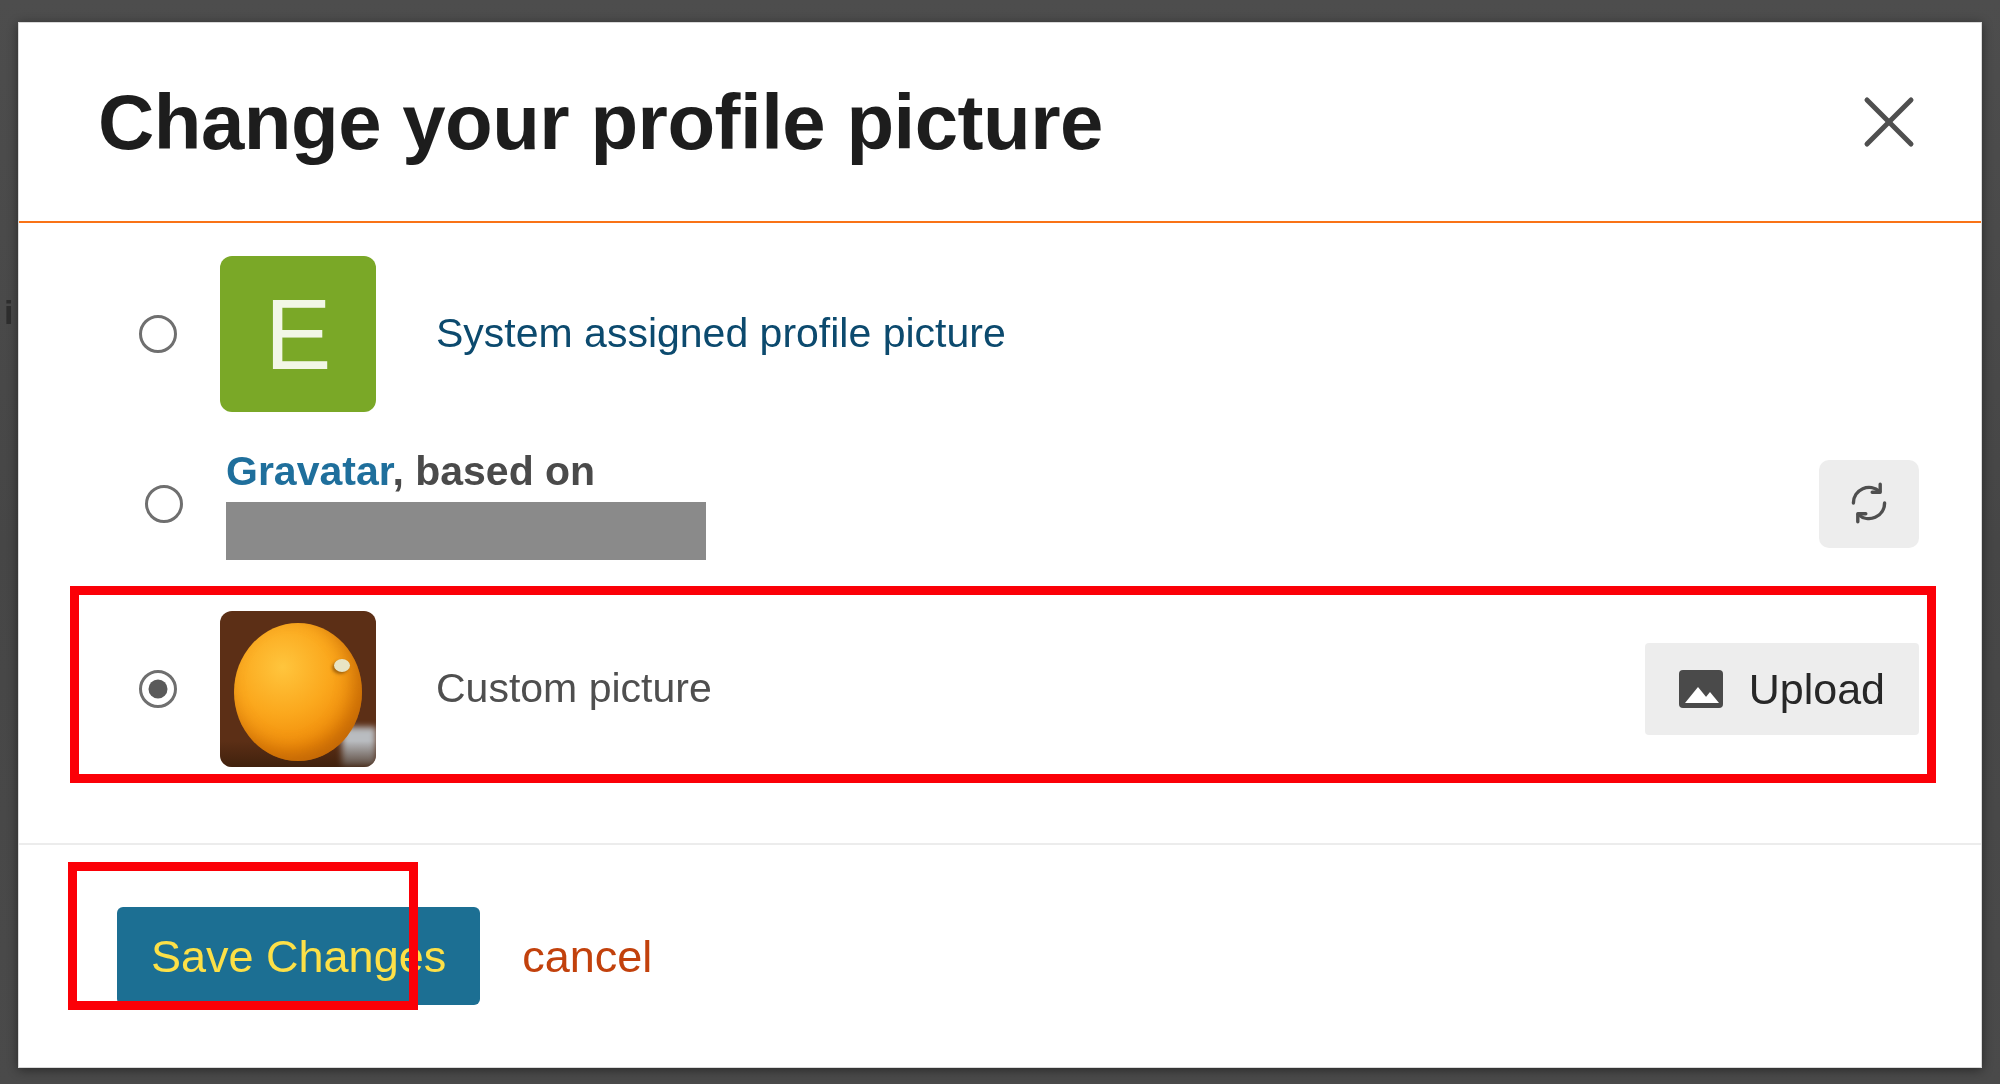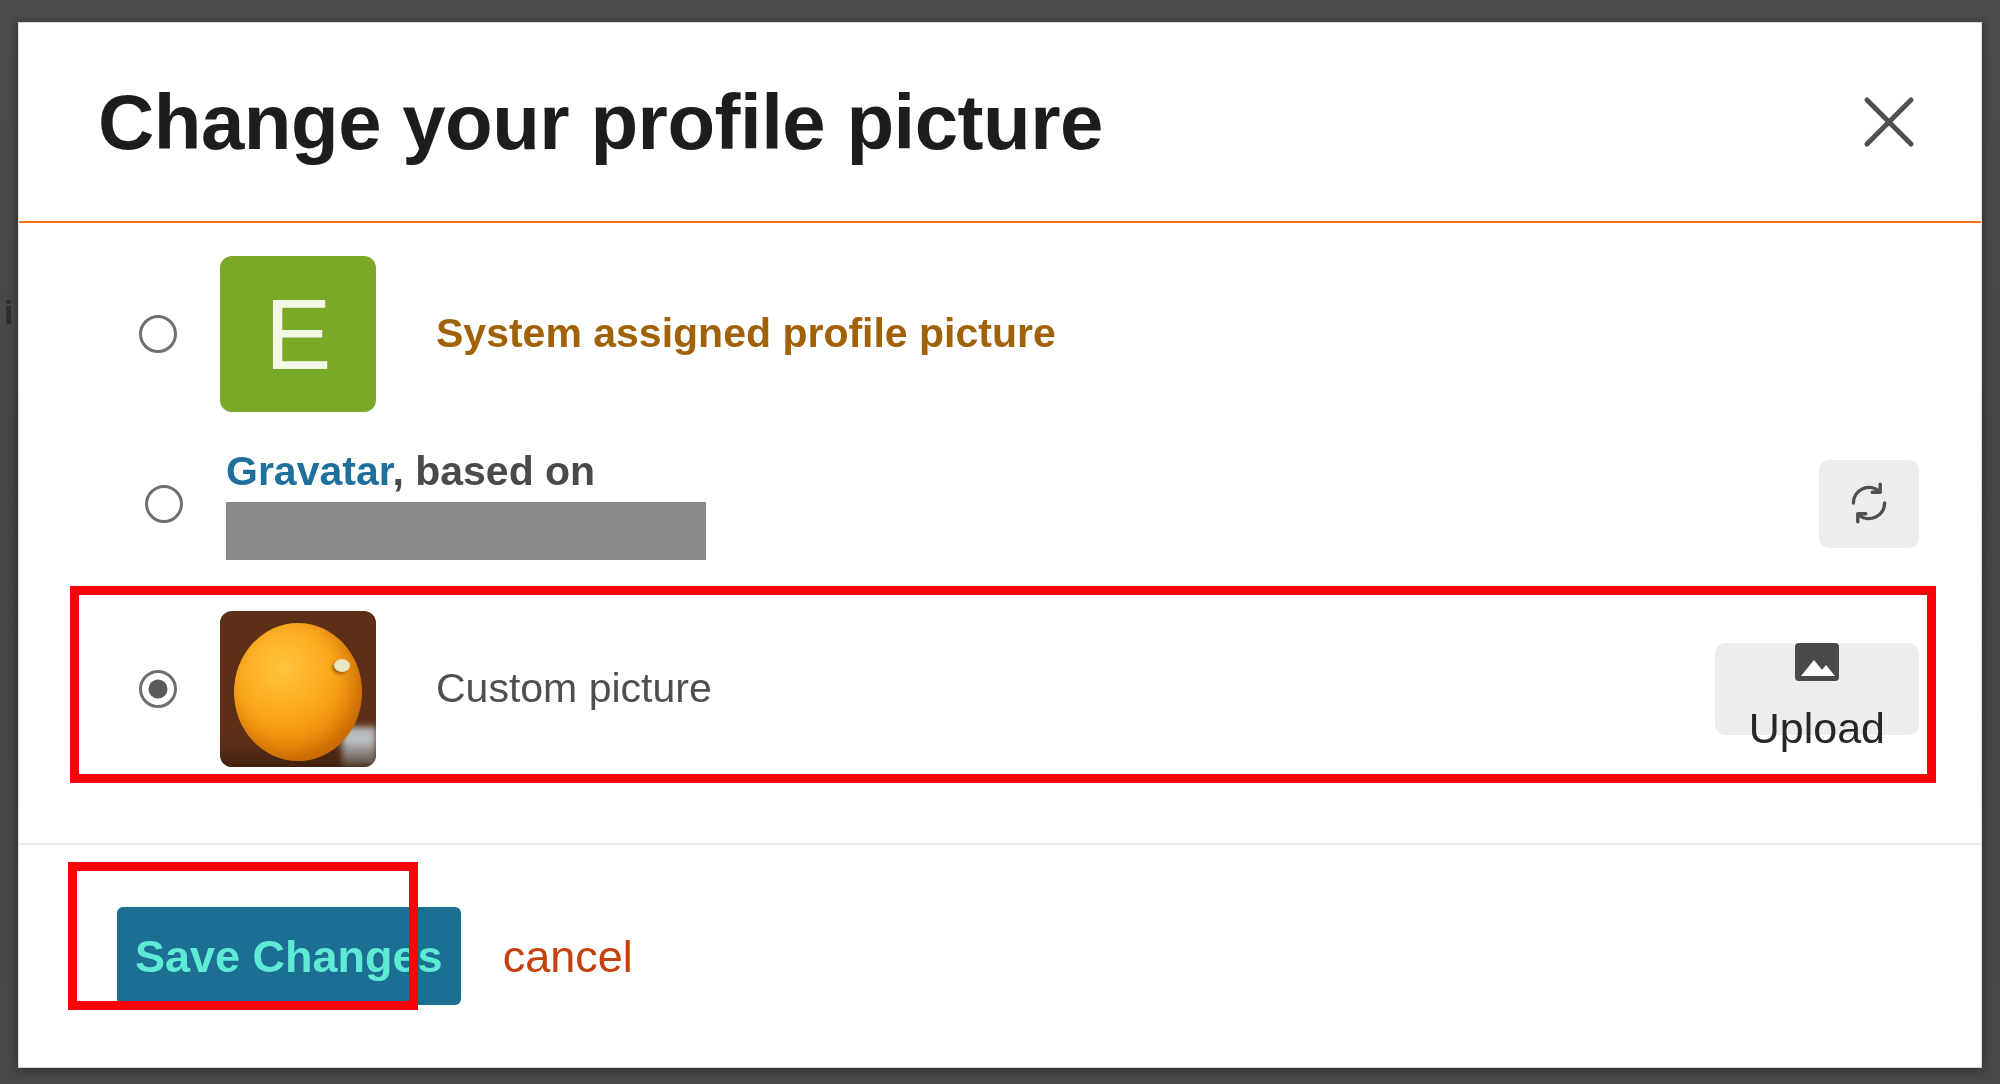--- a/index.html
+++ b/index.html
@@ -172,22 +172,22 @@
     position: absolute;
     right: 0; bottom: 0;
     width: 34px; height: 40px;
     background: #b9bcc0;
     filter: blur(3px);
   }
 
   .option-label {
     margin-left: 60px;
     font-size: 41px;
-    color: #a16207;
-    font-weight: 700;
+    color: #0c4a6e;
+    font-weight: 400;
     line-height: 1.2;
   }
   .option-label.normal { font-weight: 400; color: #4f4f4f; }
 
   .gravatar-block {
     margin-left: 43px;
     display: flex;
     flex-direction: column;
     justify-content: center;
   }
@@ -222,29 +222,28 @@
     background: #ededed;
     border: none;
     display: flex;
     align-items: center;
     justify-content: center;
     cursor: pointer;
   }
   .upload-button {
     height: 92px;
     padding: 0 34px;
-    border-radius: 10px;
+    border-radius: 4px;
     background: #ededed;
     border: none;
     display: flex;
     align-items: center;
     gap: 26px;
     cursor: pointer;
     font-family: "Liberation Sans", sans-serif;
-    flex-direction: column;
   }
   .upload-label {
     font-size: 43px;
     color: #272727;
     line-height: 1;
   }
   .img-icon {
     width: 44px; height: 38px;
     background: #4a4a4a;
     border-radius: 4px;
@@ -276,27 +275,27 @@
     flex: 0 0 auto;
     height: 224px;
     border-top: 2px solid #ececec;
     display: flex;
     align-items: center;
     position: relative;
   }
   .save-button {
     margin-left: 98px;
     height: 98px;
-    padding: 0 18px;
+    padding: 0 34px;
     background: #1c6f93;
     border: none;
     border-radius: 6px;
-    color: #5eead4;
+    color: #fde047;
     font-size: 45px;
-    font-weight: 700;
+    font-weight: 400;
     font-family: "Liberation Sans", sans-serif;
     cursor: pointer;
     line-height: 1;
   }
   .cancel-link {
     margin-left: 42px;
     font-size: 45px;
     color: #c2410c;
     text-decoration: none;
     cursor: pointer;

